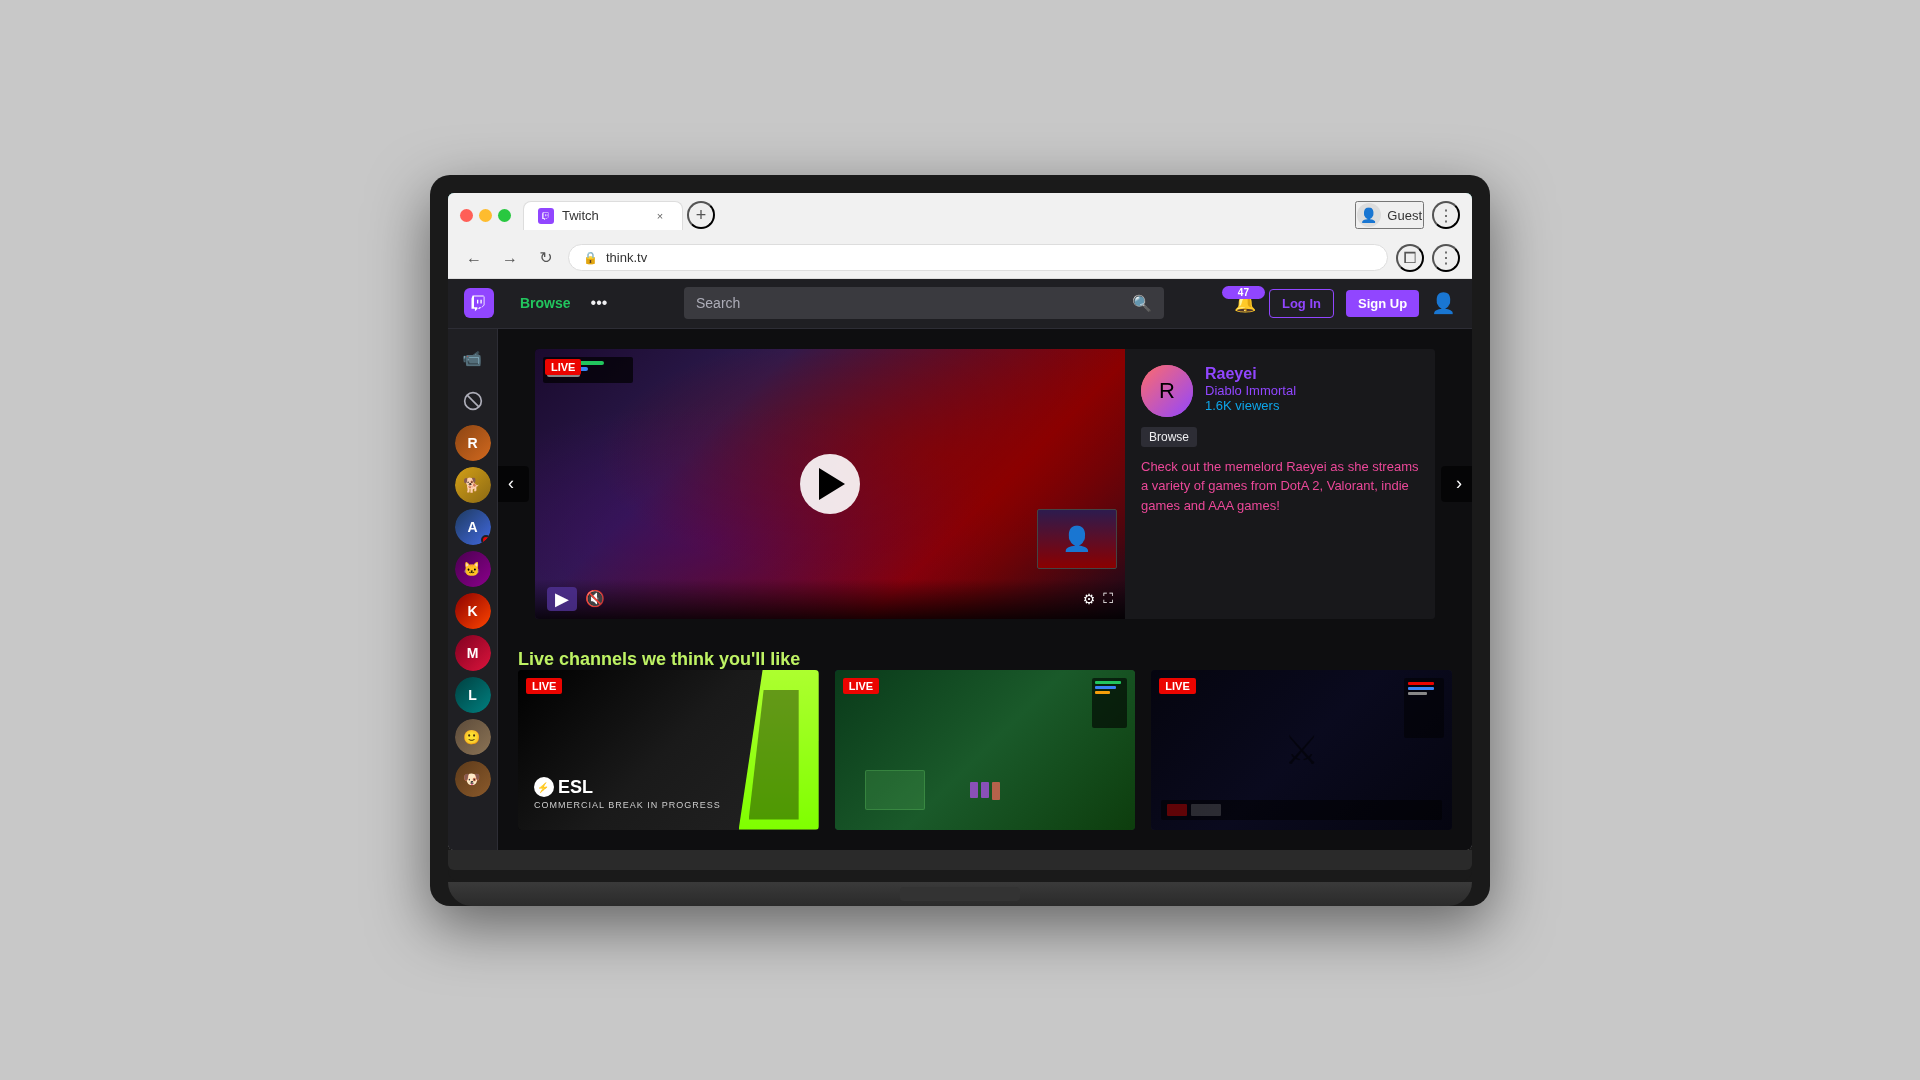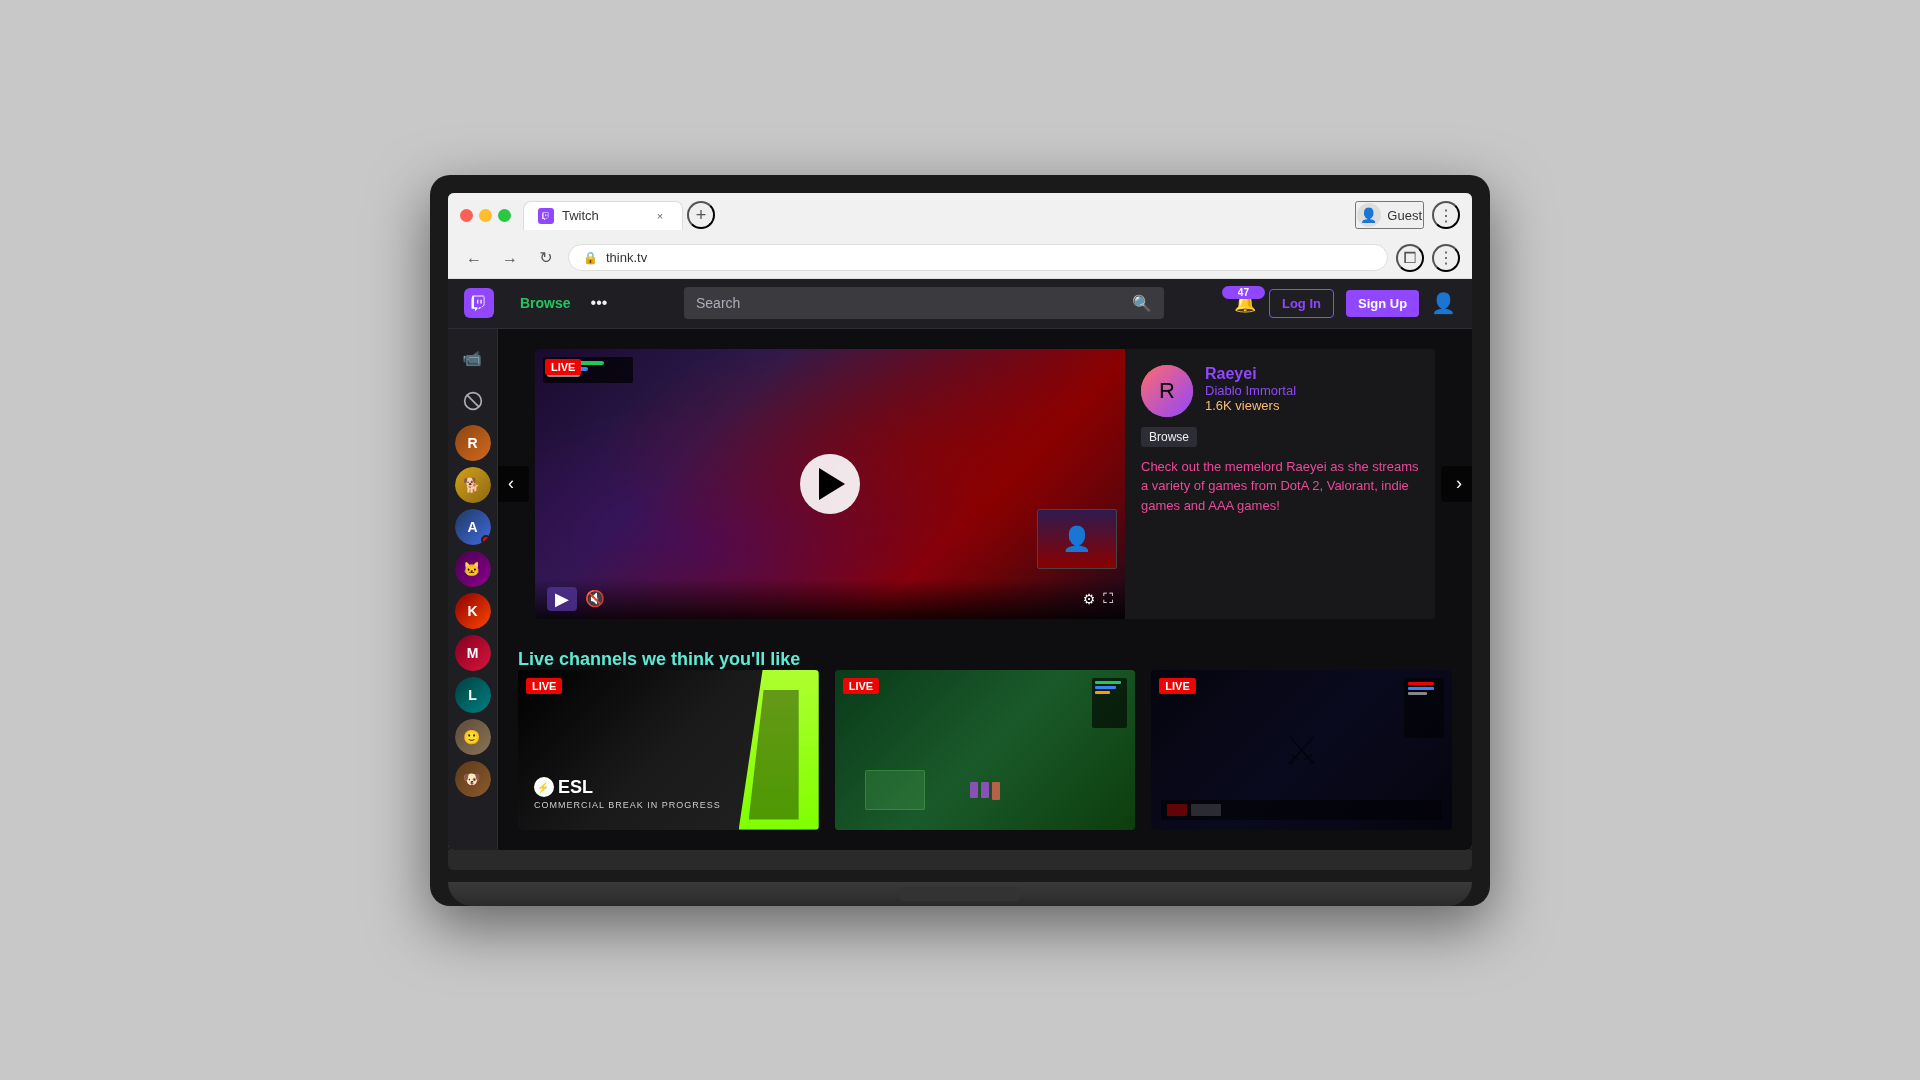--- a/index.html
+++ b/index.html
@@ -632,42 +632,42 @@
       cursor: pointer;
     }
 
     .stream-game {
       color: #9146ff;
       font-size: 13px;
       cursor: pointer;
     }
 
     .viewer-count {
-      color: #fdba74;
+      color: #0ea5e9;
       font-size: 13px;
     }
 
     .stream-language {
       background: #2d2d35;
       color: #efeff1;
       font-size: 12px;
       padding: 3px 8px;
       border-radius: 3px;
       display: inline-block;
     }
 
     .stream-description {
       color: #ec4899;
       font-size: 13px;
       line-height: 1.5;
     }
 
     
     .section-title {
-      color: #5eead4;
+      color: #bef264;
       font-size: 18px;
       font-weight: 700;
     }
 
     .channels-grid {
       display: grid;
       grid-template-columns: repeat(3, 1fr);
       gap: 16px;
     }
 

